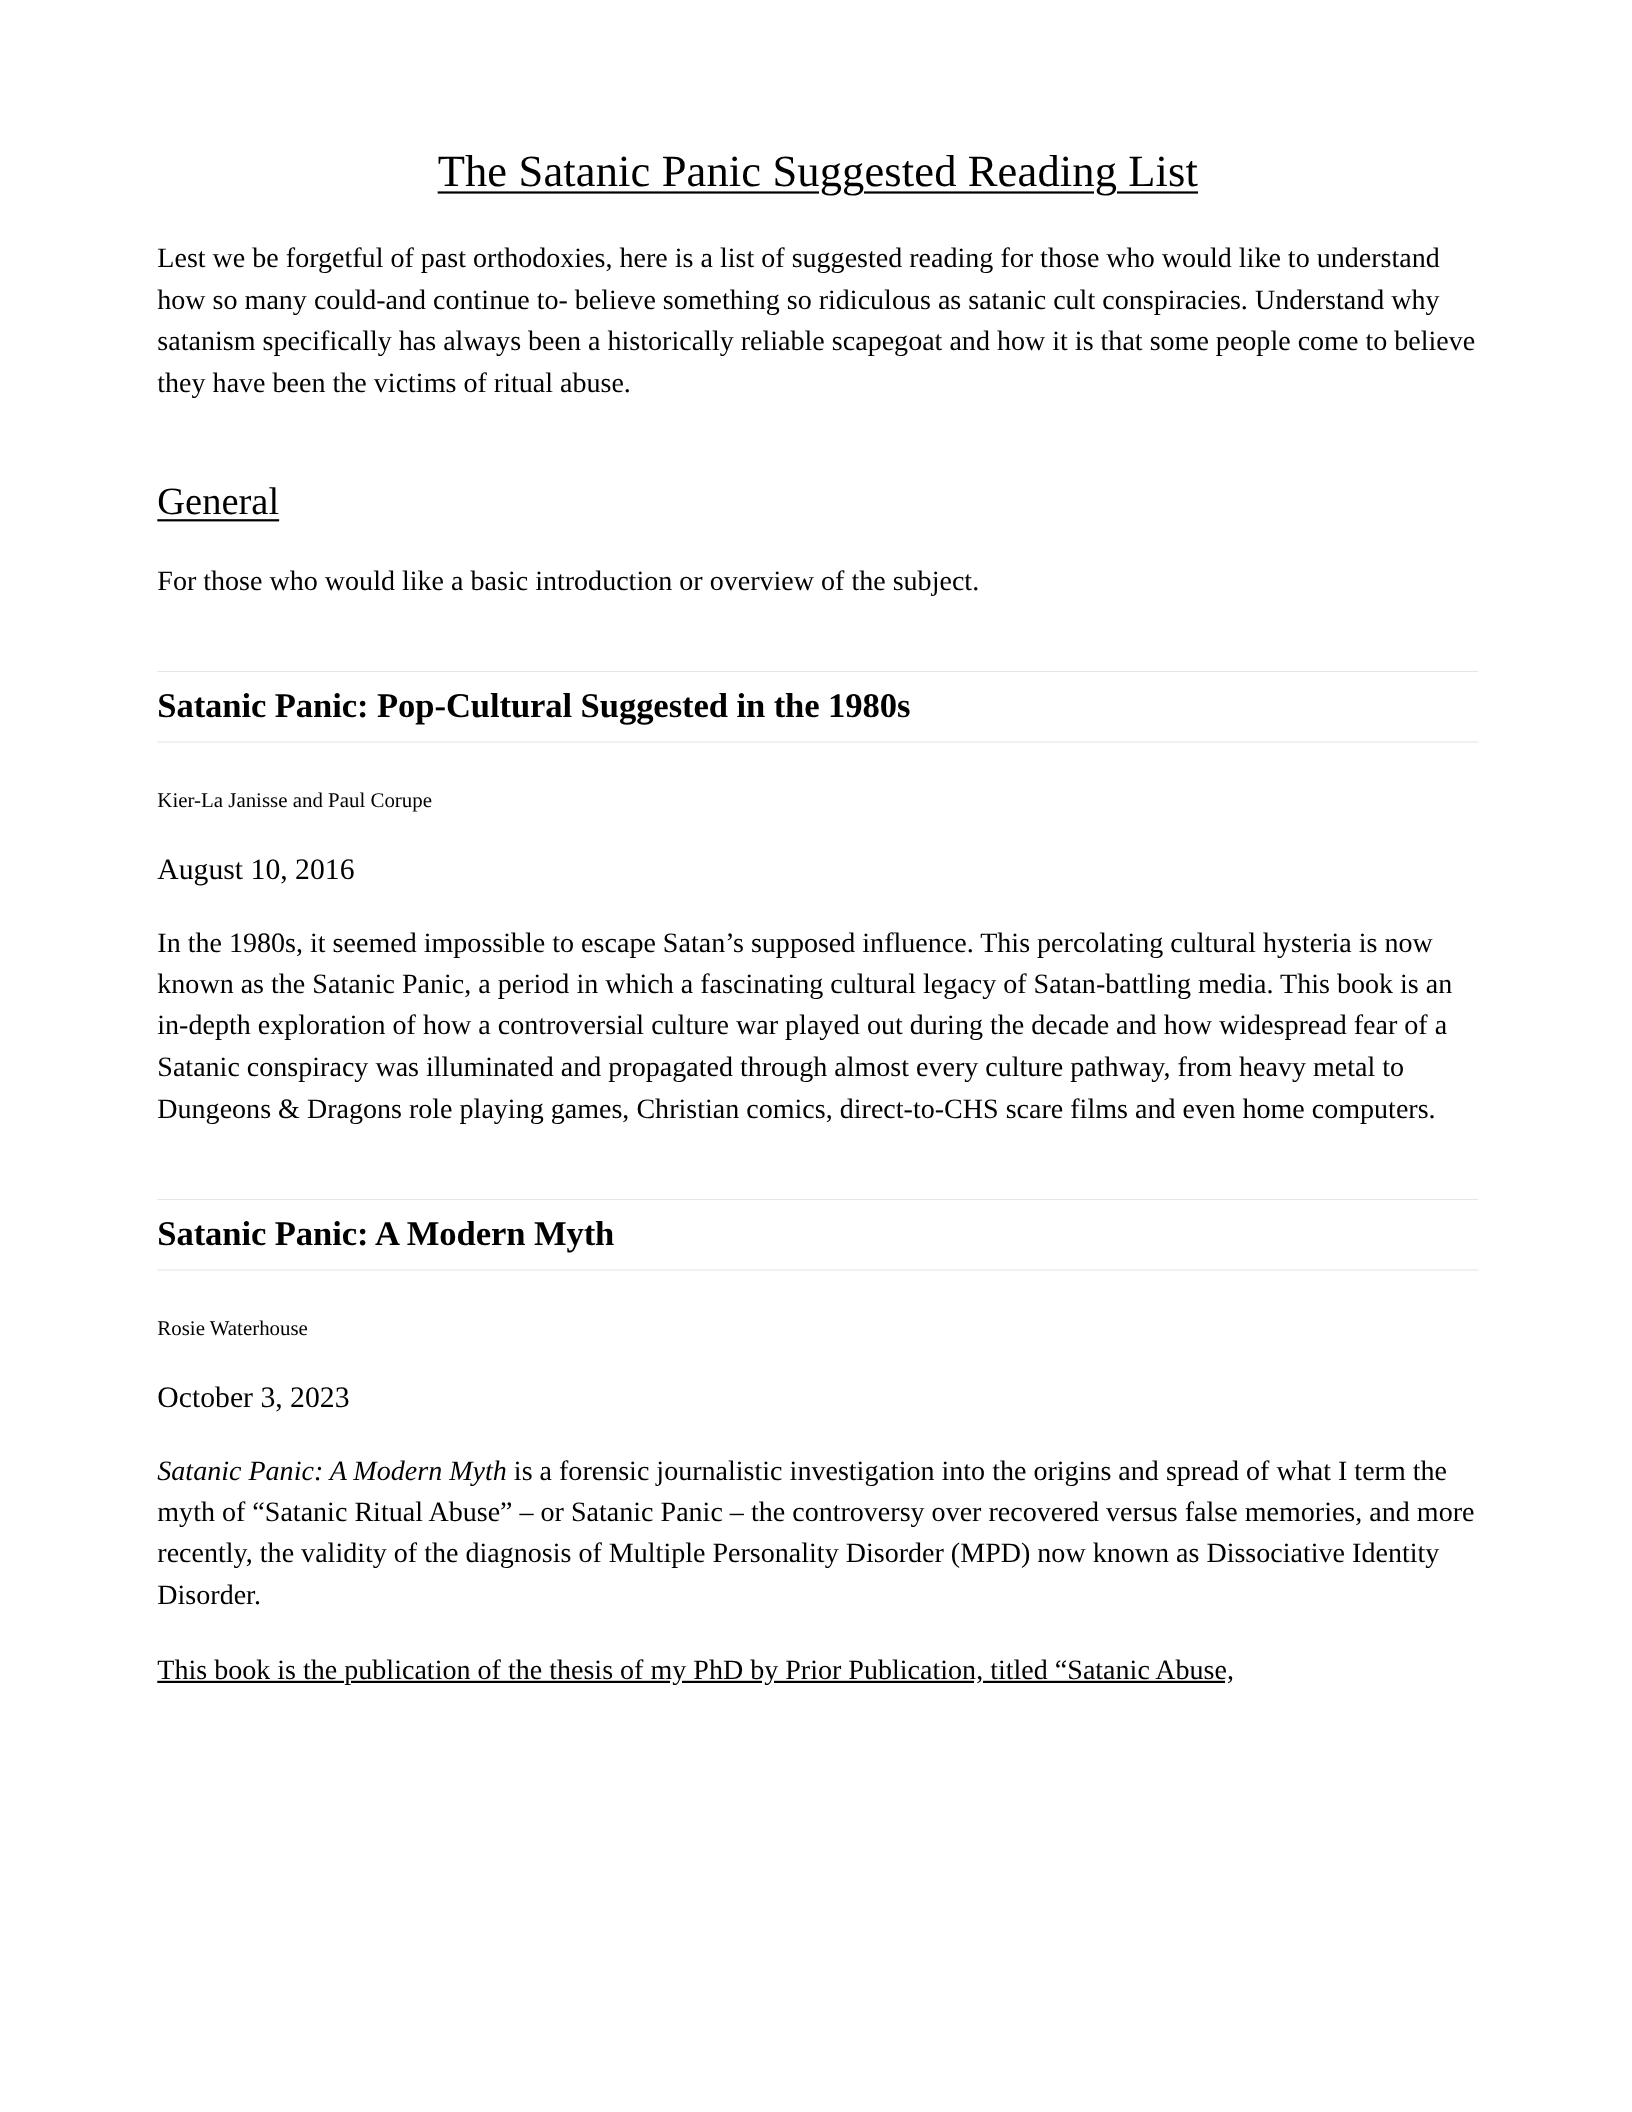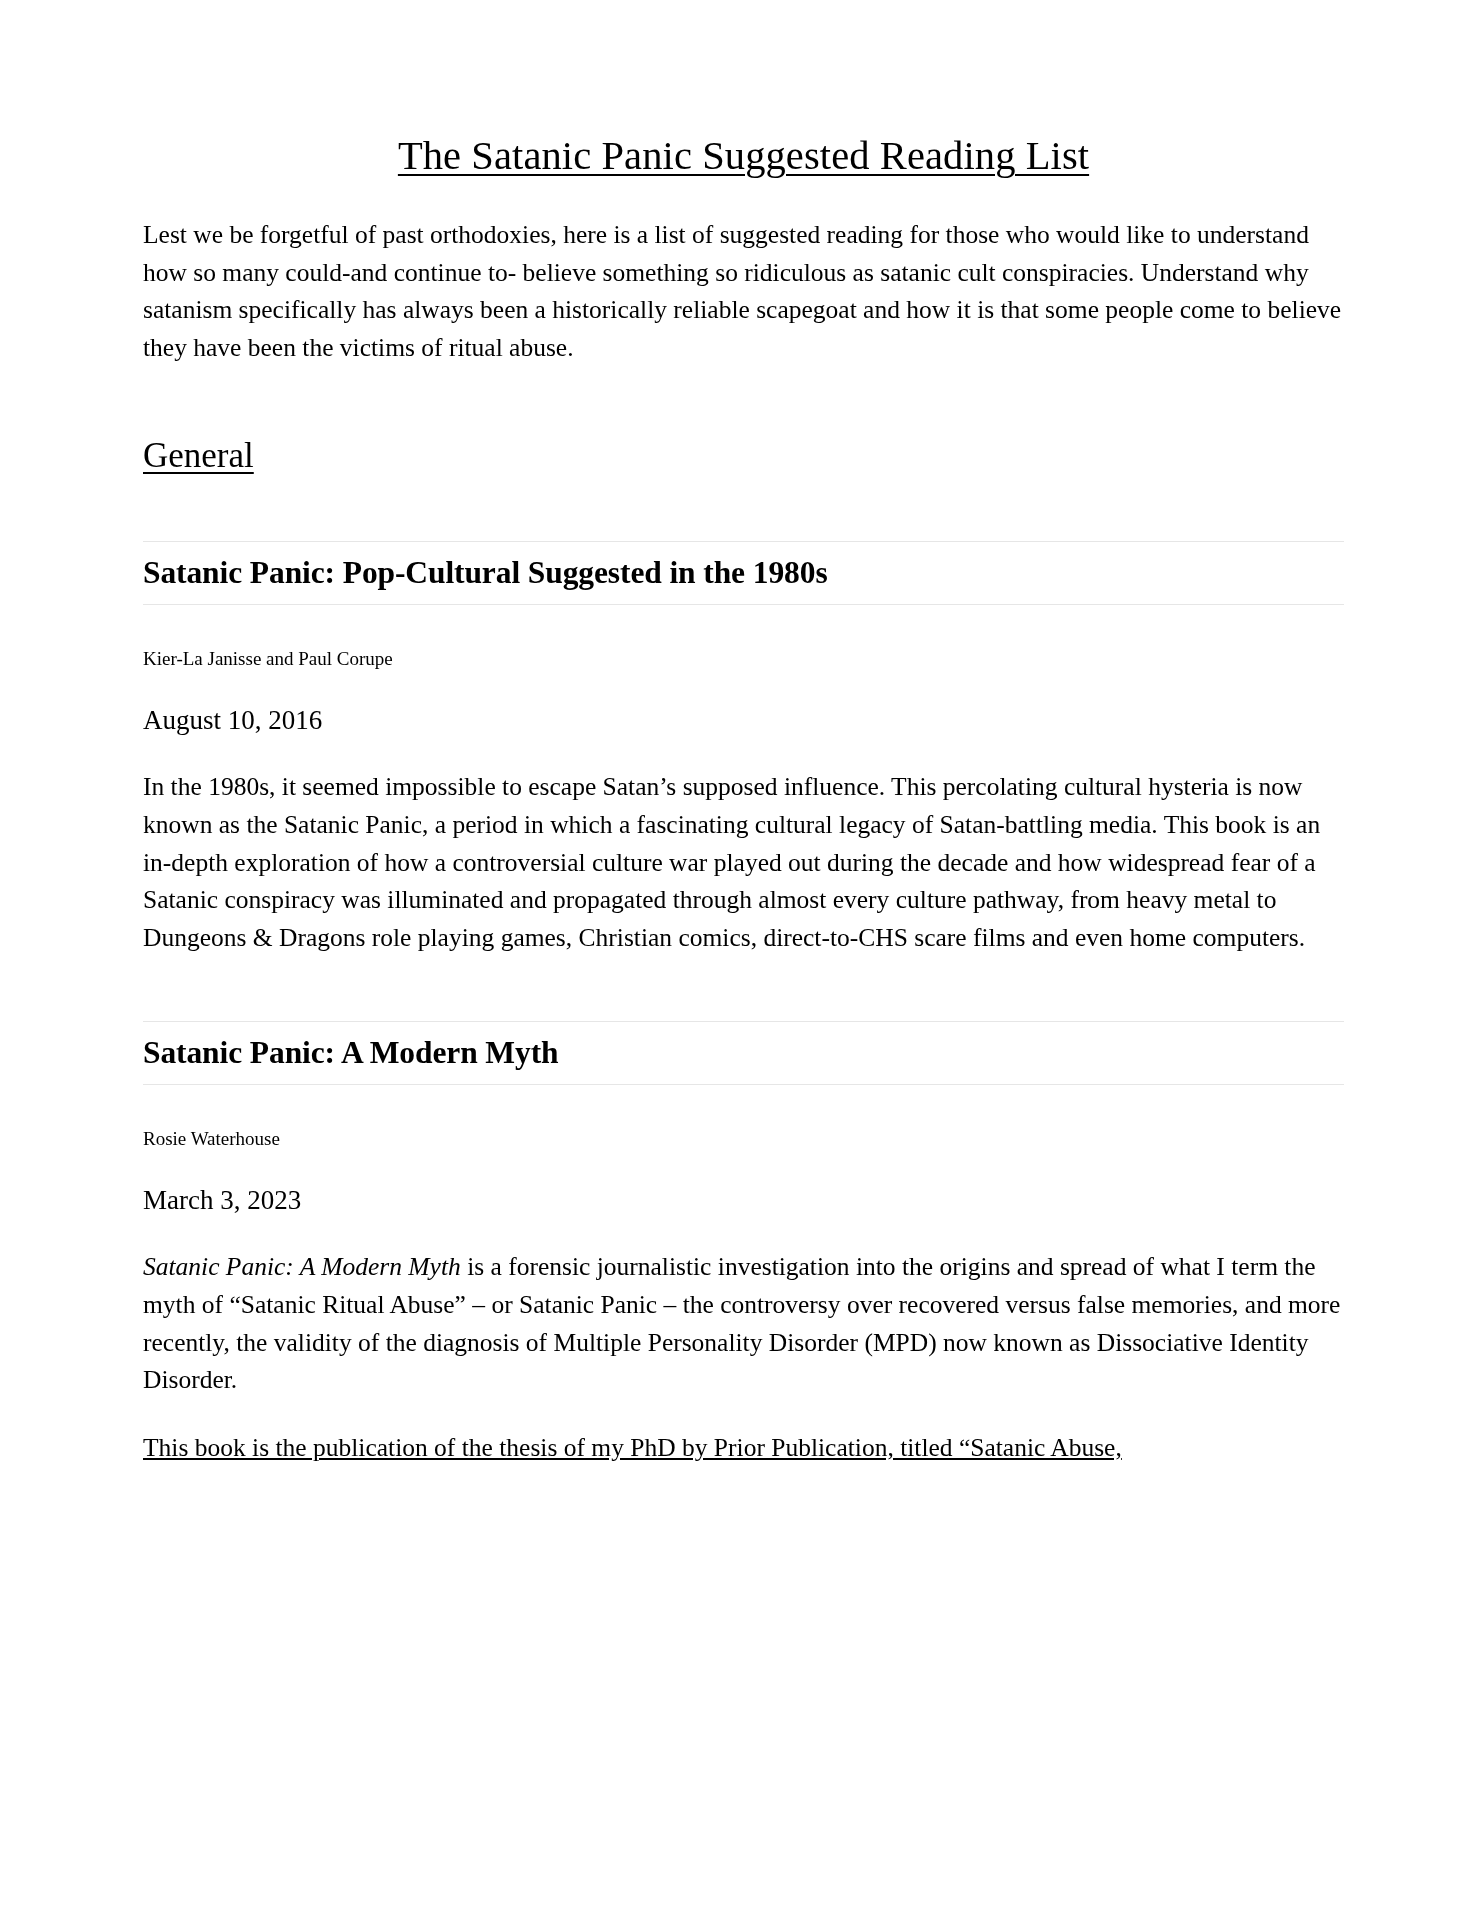--- a/index.html
+++ b/index.html
@@ -101,29 +101,30 @@
 <body>
 
 <div class="page">
 
   <h1 class="doc-title"><span class="u">The Satanic Panic Suggested Reading List </span></h1>
 
   <p class="body-text intro">Lest we be forgetful of past orthodoxies, here is a list of suggested reading for those who would like to understand how so many could-and continue to- believe something so ridiculous as satanic cult conspiracies. Understand why satanism specifically has always been a historically reliable scapegoat and how it is that some people come to believe they have been the victims of ritual abuse.</p>
 
   <h2 class="section-heading"><span class="u">General </span></h2>
 
+  <p class="body-text section-intro">For those who would like a basic introduction or overview of the subject.</p>
 
   <div class="entry">
     <h3 class="entry-title">Satanic Panic: Pop-Cultural Suggested in the 1980s</h3>
     <p class="entry-author">Kier-La Janisse and Paul Corupe</p>
     <p class="entry-date">August 10, 2016</p>
     <p class="entry-desc">In the 1980s, it seemed impossible to escape Satan’s supposed influence. This percolating cultural hysteria is now known as the Satanic Panic, a period in which a fascinating cultural legacy of Satan-battling media. This book is an in-depth exploration of how a controversial culture war played out during the decade and how widespread fear of a Satanic conspiracy was illuminated and propagated through almost every culture pathway, from heavy metal to Dungeons &amp; Dragons role playing games, Christian comics, direct-to-CHS scare films and even home computers.</p>
   </div>
 
   <div class="entry">
     <h3 class="entry-title">Satanic Panic: A Modern Myth</h3>
     <p class="entry-author">Rosie Waterhouse</p>
-    <p class="entry-date">March 3, 2023</p>
+    <p class="entry-date">October 3, 2023</p>
     <p class="entry-desc"><em class="italic-title">Satanic Panic: A Modern Myth</em><span> is a forensic journalistic investigation into the origins and spread of what I term the myth of “Satanic Ritual Abuse” – or Satanic Panic – the controversy over recovered versus false memories, and more recently, the validity of the diagnosis of Multiple Personality Disorder (MPD) now known as Dissociative Identity Disorder.</span></p>
     <p class="entry-desc-extra">This book is the publication of the thesis of my PhD by Prior Publication, titled “Satanic Abuse,</p>
   </div>
 
 </div>
 
 </body></html>

